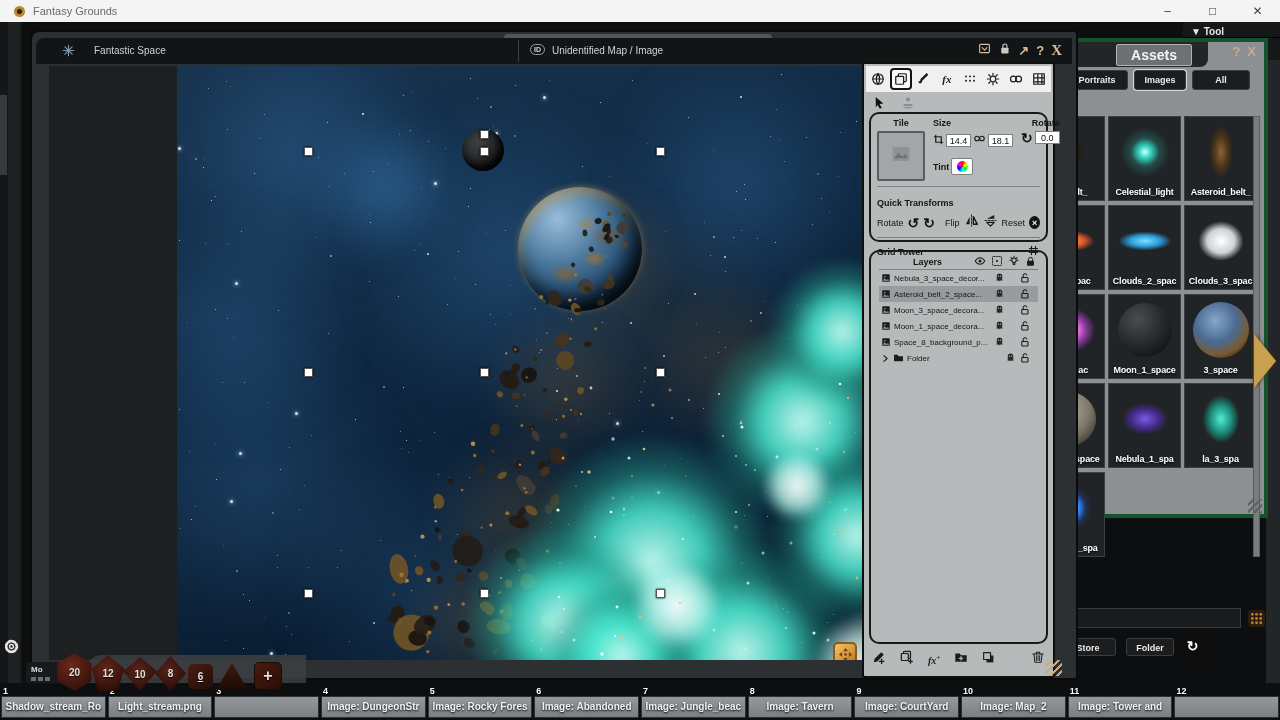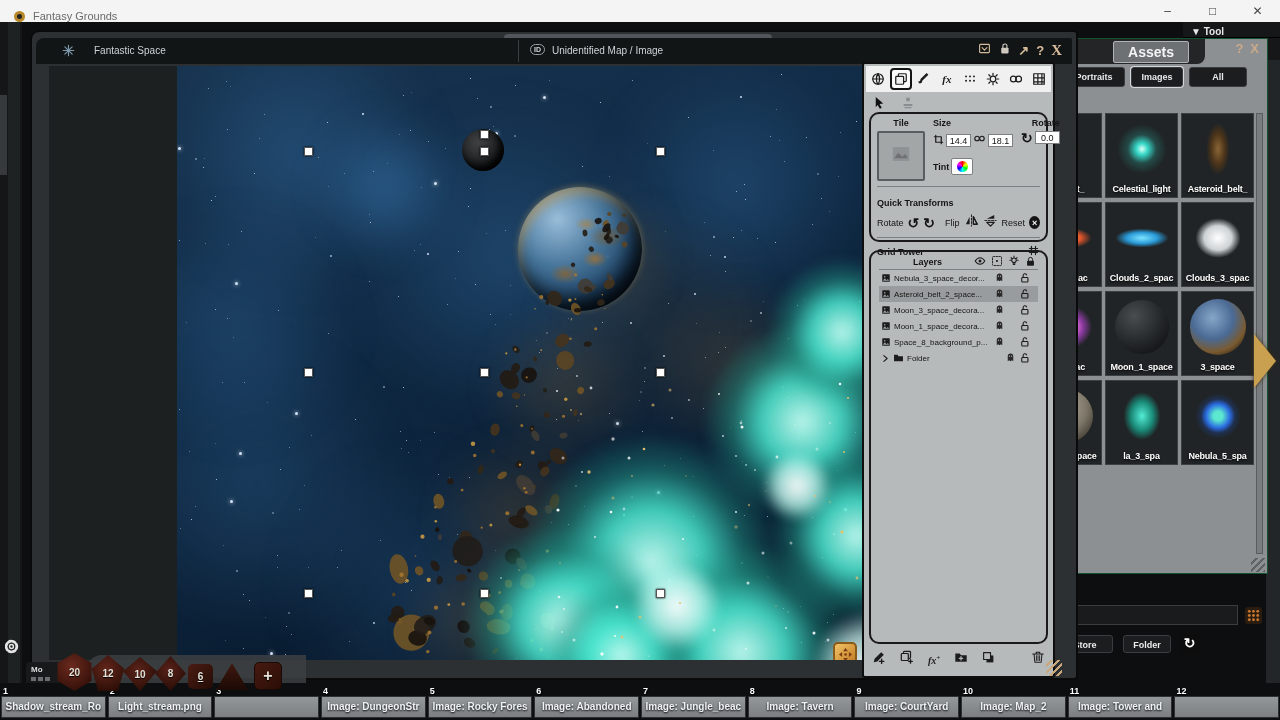--- a/index.html
+++ b/index.html
@@ -1,34 +1,34 @@
 <!DOCTYPE html>
 <html><head>
 <meta charset="utf-8">
 <style>
   html,body{margin:0;padding:0}
   body{width:1280px;height:720px;overflow:hidden;position:relative;background:#0c0e0f;
        font-family:"Liberation Sans",sans-serif;-webkit-font-smoothing:antialiased}
   .abs{position:absolute}
   
-  #osbar{left:0;top:0;width:1280px;height:22px;background:#f4f4f4;display:flex;align-items:flex-end;z-index:20}
+  #osbar{left:0;top:0;width:1280px;height:22px;background:#f4f4f4;display:flex;align-items:center;z-index:20}
   #osbar .appicon{width:11px;height:11px;border-radius:50%;border:3px solid #b8882a;margin:0 8px 0 14px;box-sizing:border-box;background:#222}
   #osbar .ostitle{font-size:11px;color:#6a6a6a}
   #osbar .winbtns{margin-left:auto;display:flex}
   #osbar .winbtns span{width:45px;text-align:center;font-size:12px;color:#444;line-height:22px}
   
   #leftstrip{left:0;top:22px;width:22px;height:698px;background:#141617;z-index:1}
   #leftstrip .lt1{position:absolute;left:0;top:73px;width:7px;height:80px;background:#373a3c}
   #leftstrip .lt2{position:absolute;left:8px;top:0;width:12px;height:698px;background:#1f2223}
   #rightstrip{left:1266px;top:22px;width:14px;height:698px;background:#232628;z-index:1}
   
   #toolwin{left:1183px;top:22px;width:97px;height:38px;background:#151718;z-index:2;color:#e8e8e8;font-size:10px;font-weight:bold}
   #toolwin .tw-head{padding:4px 0 0 8px;border-bottom:1px solid #000}
   
-  #assets{left:1022px;top:38px;width:246px;height:536px;background:#8d9092;border:1px solid #14532d;z-index:3;box-sizing:border-box}
+  #assets{left:1022px;top:38px;width:246px;height:480px;background:#8d9092;border:4px solid #14532d;z-index:3;box-sizing:border-box}
   #assets .a-head{position:absolute;left:0;top:0;width:182px;height:25px;background:#232527;border-radius:0 0 8px 0}
   #assets .a-title{position:absolute;left:90px;top:2px;width:74px;height:20px;background:#6d7173;border:1px solid #b0b3b5;border-radius:2px;
      color:#f4f4f4;font-size:14px;font-weight:bold;text-align:center;line-height:20px}
   #assets .a-hc{position:absolute;right:8px;top:2px;color:#c9a98a;font-weight:bold;font-size:13px;display:flex;gap:7px}
   #assets .a-hc b{cursor:default}
   .a-tabs{position:absolute;left:40px;top:28px;display:flex;gap:6px}
   .a-btn{background:#1b1d1f;border:1px solid #3a3d3f;border-radius:3px;color:#eaeaea;font-size:9px;font-weight:bold;
      text-align:center;padding:4px 0;box-sizing:border-box}
   .a-btn.active{box-shadow:0 0 0 1px #d4d7d9}
   .a-row2{position:absolute;left:0;top:52px;display:flex;gap:8px;width:100%}
@@ -229,20 +229,24 @@
         <i class="t-moon-dark"></i>
         <span class="cell-label">Moon_1_space</span>
       </div>
       <div class="cell">
         <i class="t-moon-blue"></i>
         <span class="cell-label">3_space</span>
       </div>
       <div class="cell">
         <i class="t-moon-grey"></i>
         <span class="cell-label">Moon_4_space</span>
+      </div>
+      <div class="cell">
+        <i class="t-nebula-purple"></i>
+        <span class="cell-label">Nebula_1_spa</span>
       </div>
       <div class="cell">
         <i class="t-nebula-cyan"></i>
         <span class="cell-label">la_3_spa</span>
       </div>
       <div class="cell">
         <i class="t-nebula-blue"></i>
         <span class="cell-label">Nebula_5_spa</span>
       </div>
     </div>

